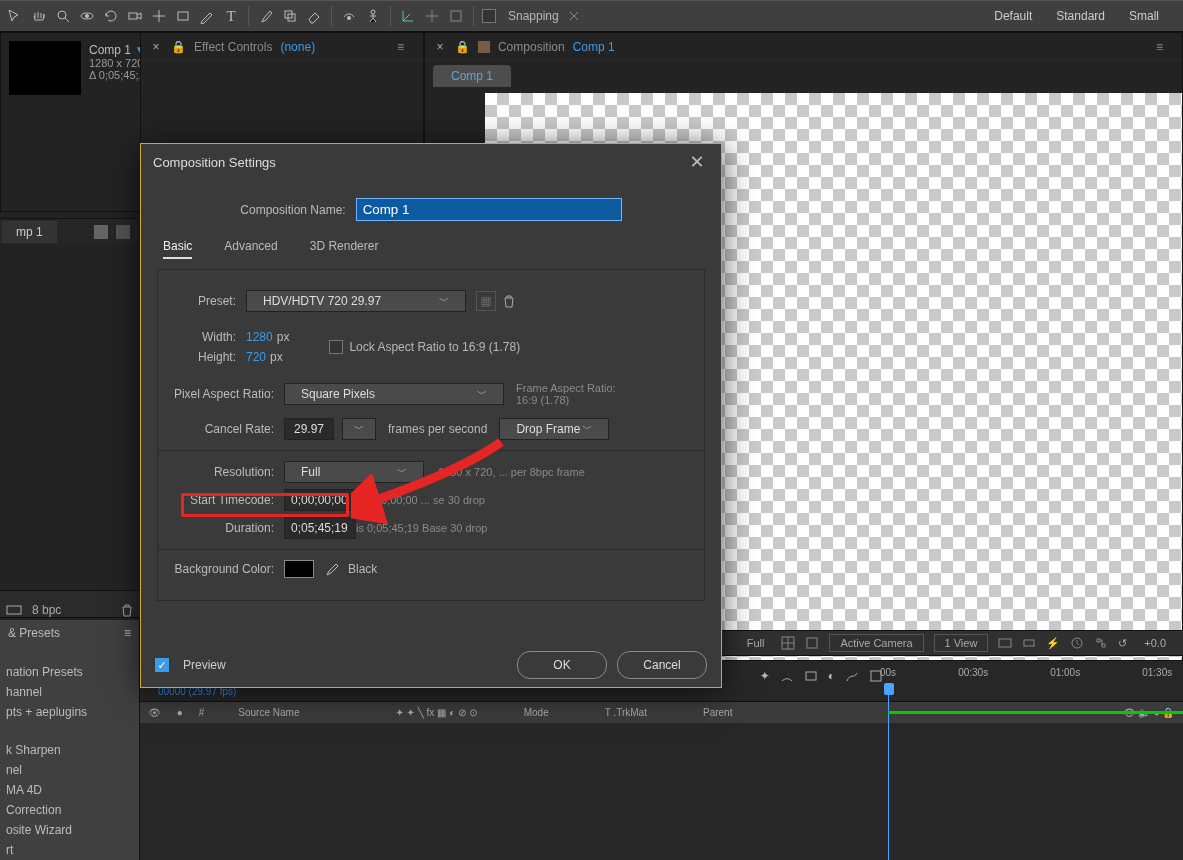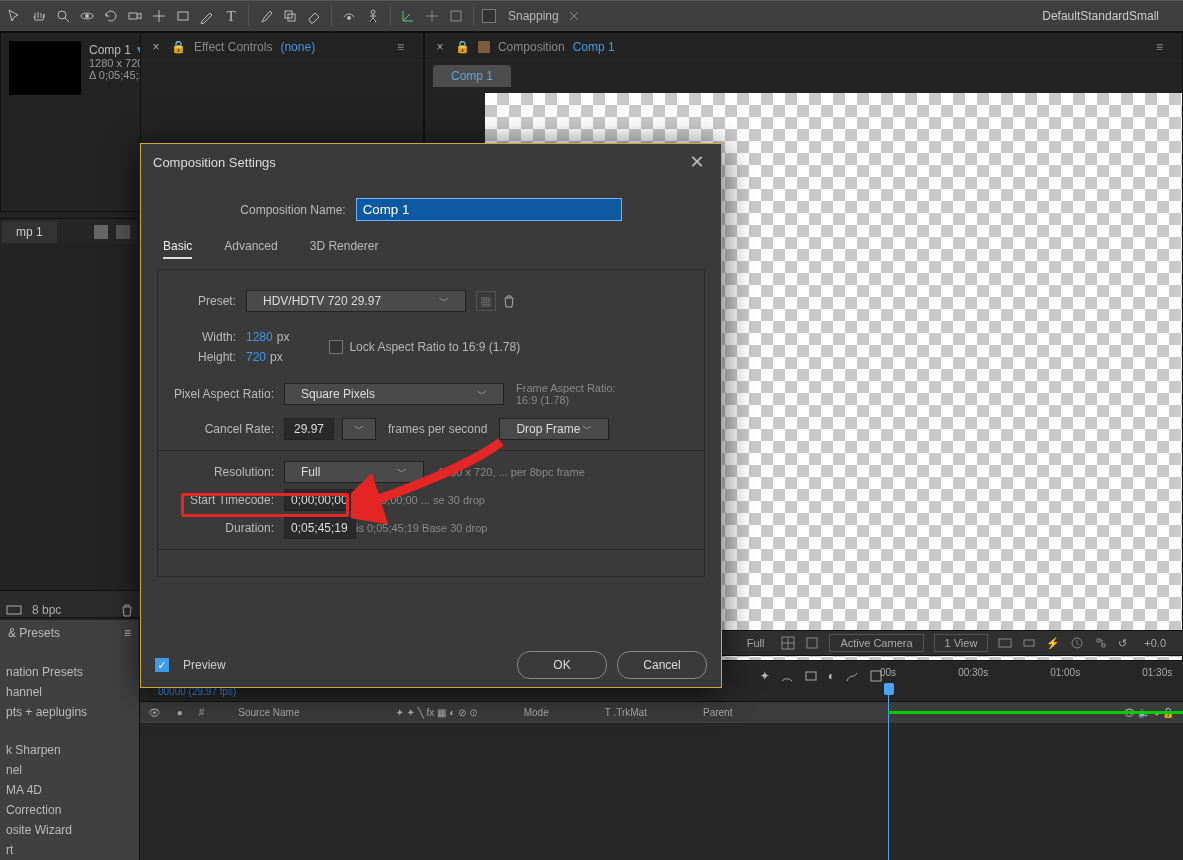--- a/index.html
+++ b/index.html
@@ -9,21 +9,21 @@
     --hl:#4a4a4a; --yellow:#d6a531; --black:#000;
     font-family:"Segoe UI",Tahoma,sans-serif; font-size:12px;
   }
   *{box-sizing:border-box}
   body{margin:0; width:1183px; height:860px; background:var(--bg); color:var(--text); overflow:hidden; position:relative}
 
   
   .toolbar{height:32px; background:#3f3f3f; border-top:1px solid #555; border-bottom:1px solid #111; display:flex; align-items:center; padding:0 6px; gap:6px}
   .toolbar .ticon{width:18px; height:18px; display:flex; align-items:center; justify-content:center; color:#bbb}
   .toolbar .sep{width:1px;height:20px;background:#1e1e1e;border-left:1px solid #555;margin:0 2px}
-  .workspace-tabs{margin-left:auto; display:flex; color:#ccc; padding:0 18px}
+  .workspace-tabs{margin-left:auto; display:flex; gap:24px; color:#ccc; padding:0 18px}
   .workspace-tabs span{cursor:pointer}
 
   
   .app{position:absolute; inset:32px 0 0 0; display:grid; grid-template-columns:140px 284px 1fr; grid-template-rows:180px 1fr; background:var(--bg)}
   .panel{background:var(--bg); border:1px solid #111; position:relative}
   .panel-header{height:28px; display:flex; align-items:center; padding:0 8px; gap:8px; background:var(--bg); border-bottom:1px solid #2a2a2a}
   .panel-header .dim{color:var(--text-dim)}
   .panel-header .link{color:var(--accent)}
   .close-x{width:14px; height:14px; color:#aaa; display:flex; align-items:center; justify-content:center}
   .menu-btn{margin-left:auto; width:18px; color:#888}
@@ -503,20 +503,30 @@
       </div>
 
       <div class="row">
         <span class="lbl">Duration:</span>
         <span class="input" style="width:72px">0;05;45;19</span>
         <span class="tiny" style="">is 0;05;45;19  Base 30  drop</span>
       </div>
 
       <hr class="sepline">
 
+      <div class="row">
+        <span class="lbl">Background Color:</span>
+        <span class="swatch"></span>
+        <span class="picker">
+            <svg width="14" height="14">
+              <path d="M12 2l-7 7-2 4 4-2 7-7z" fill="none" stroke="#bbb"></path>
+            </svg>
+          </span>
+        <span>Black</span>
+      </div>
     </div>
   </div>
 
   <div class="dlg-foot">
     <div class="prev">
       <span class="check" style="background:#3d9be9;border-color:#3d9be9">
           <span class="checkmark">✓</span>
         </span>
       <span>Preview</span>
     </div>

